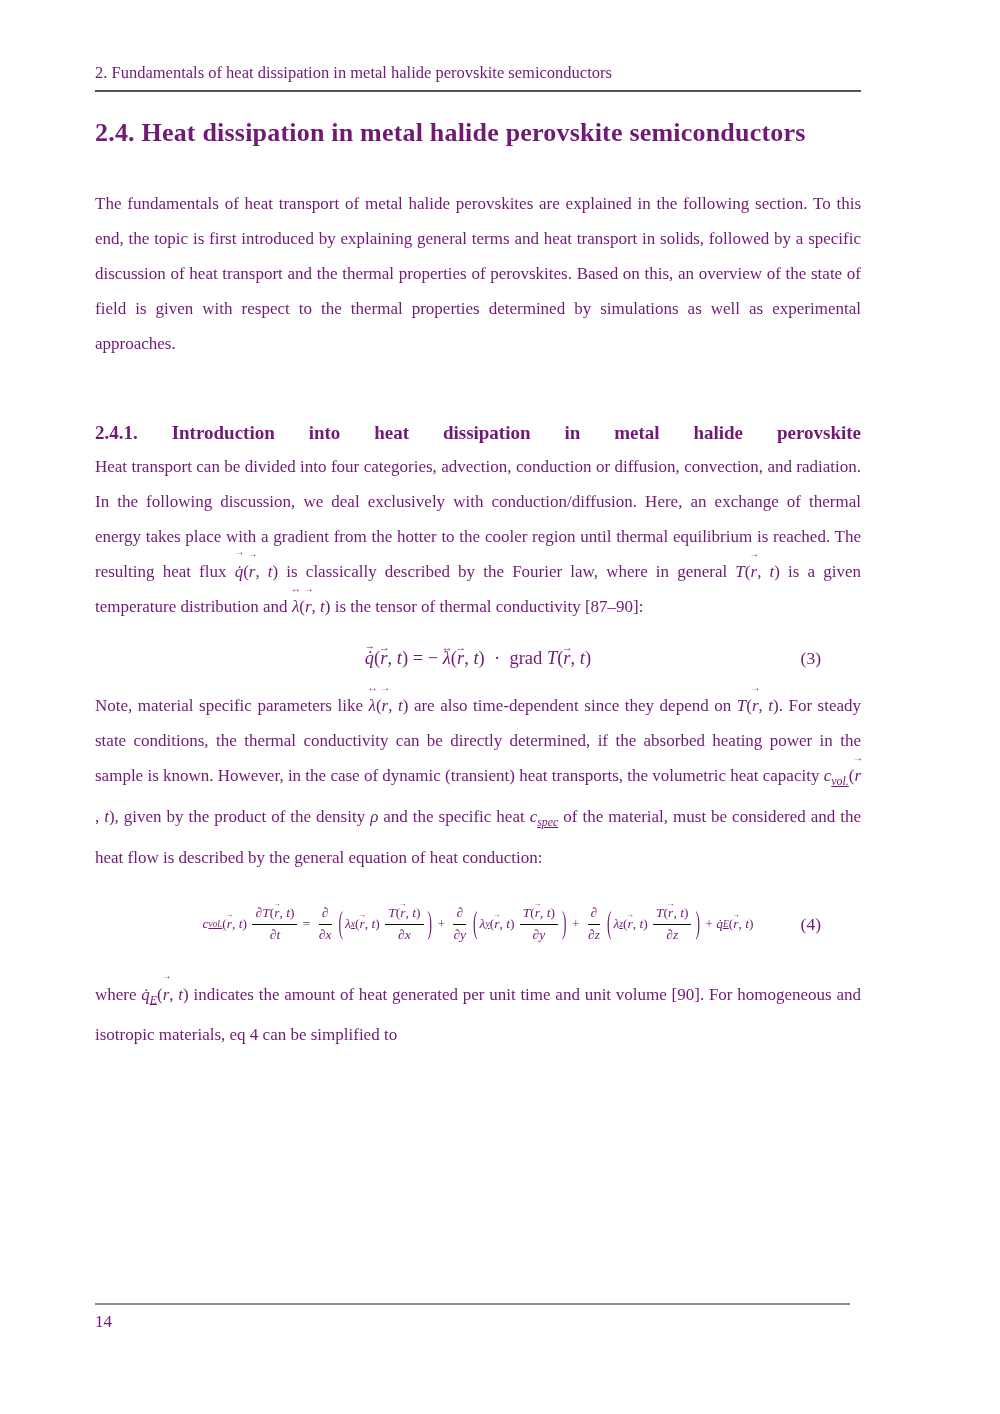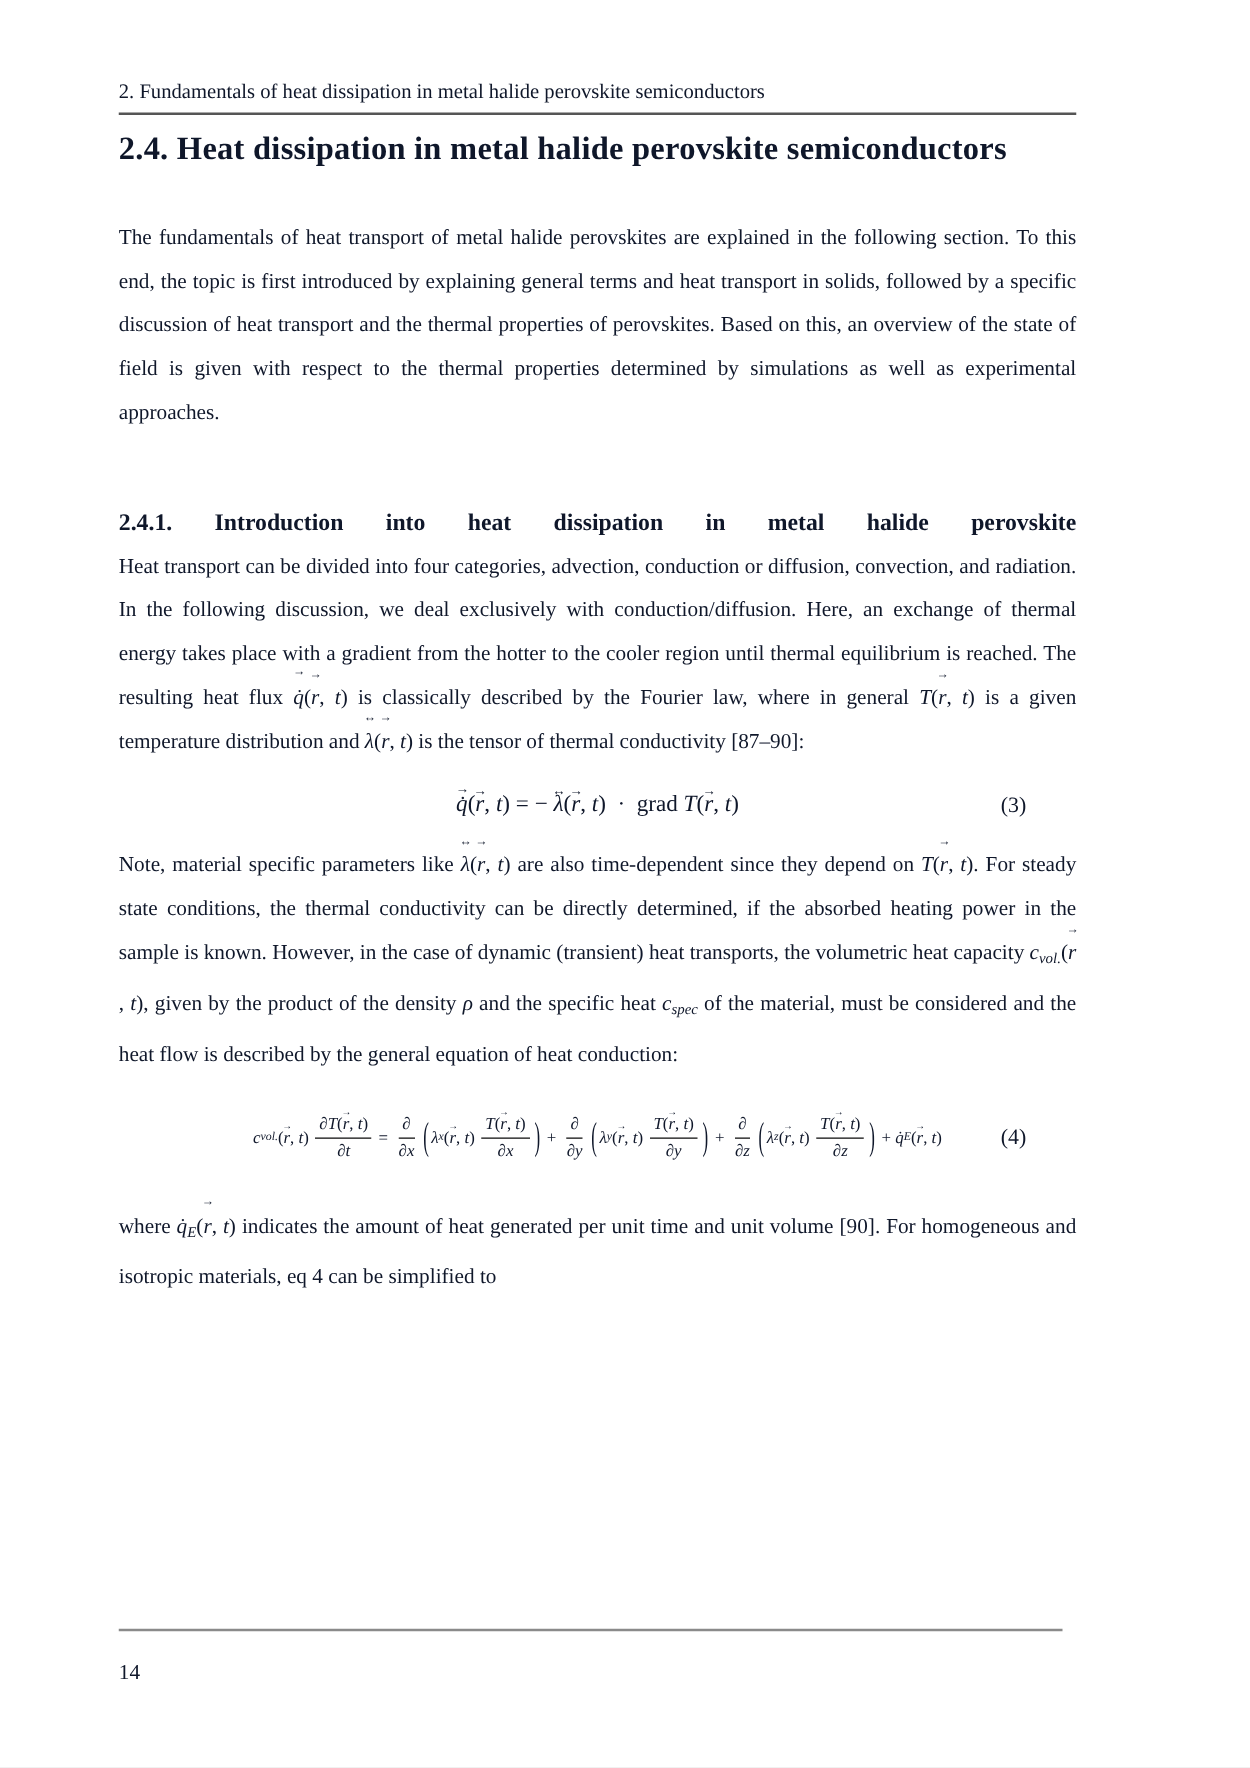--- a/index.html
+++ b/index.html
@@ -2,35 +2,35 @@
 <html><head>
 <meta charset="utf-8">
 <style>
   * { margin:0; padding:0; box-sizing:border-box; }
   html,body { background:#e8e8e8; }
   .page {
     position:relative;
     width:1000px; height:1414px;
     margin:0 auto;
     background:#ffffff;
-    color:#0f172a;
+    color:#701a75;
     font-family:"Liberation Serif","DejaVu Serif",serif;
     padding:62px 139px 0 95px;
     overflow:hidden;
   }
   
   .running-header {
     font-size:16.5px;
     line-height:1.3;
     padding-bottom:7px;
     border-bottom:2px solid #555;
   }
   
   .section-title {
-    margin-top:12px;
+    margin-top:26px;
     font-size:26px;
     font-weight:bold;
     white-space:nowrap;
     letter-spacing:0.2px;
   }
   
   .body-par {
     font-size:17px;
     line-height:35px;
     text-align:justify;
@@ -58,21 +58,21 @@
   }
   .eq .eq-body { display:inline-flex; align-items:center; white-space:pre; }
   .eq .eq-no   { position:absolute; right:40px; top:50%; transform:translateY(-50%); }
   .eq3 { margin-top:12px; margin-bottom:8px; font-size:18.5px; height:44px; }
   .eq3 .eq-no { font-size:17.5px; }
   .eq4 { margin-top:18px; font-size:13.5px; height:62px; }
   .eq4 .eq-no { font-size:17.5px; }
   
   .m-it  { font-style:italic; }
   .m-txt { font-style:normal; }
-  .m-sub { font-size:0.7em; font-style:italic; vertical-align:-0.3em; }
+  .m-sub { font-size:0.7em; font-style:italic; vertical-align:-0.3em;text-decoration:underline; }
   .m-acc { position:relative; display:inline-block; font-style:italic; }
   .m-acc .acc {
     position:absolute; left:55%; transform:translateX(-50%);
     top:-0.58em; font-size:0.58em; font-style:normal; line-height:1;
   }
   .m-acc.dv .acc { top:-0.75em; }
   .m-frac {
     display:inline-flex; flex-direction:column; align-items:center;
     vertical-align:middle; margin:0 2px; text-align:center;
   }
@@ -80,21 +80,21 @@
   .m-frac .m-den { display:block; padding:2px 3px 0; line-height:1.25; white-space:pre; }
   .m-big {
     display:inline-block; font-style:normal; font-weight:400;
     transform:scaleY(2.3); margin:0 2px;
   }
   
   .page-footer {
     position:absolute;
     left:95px; right:150px; top:1303px;
     border-top:2px solid #8a8a8a;
-    padding-top:23px;
+    padding-top:7px;
     font-size:17px;
   }
 </style>
 </head>
 <body>
 
 <div class="page">
 
   <div class="running-header">
     <span>2. Fundamentals of heat dissipation in metal halide perovskite semiconductors</span>

